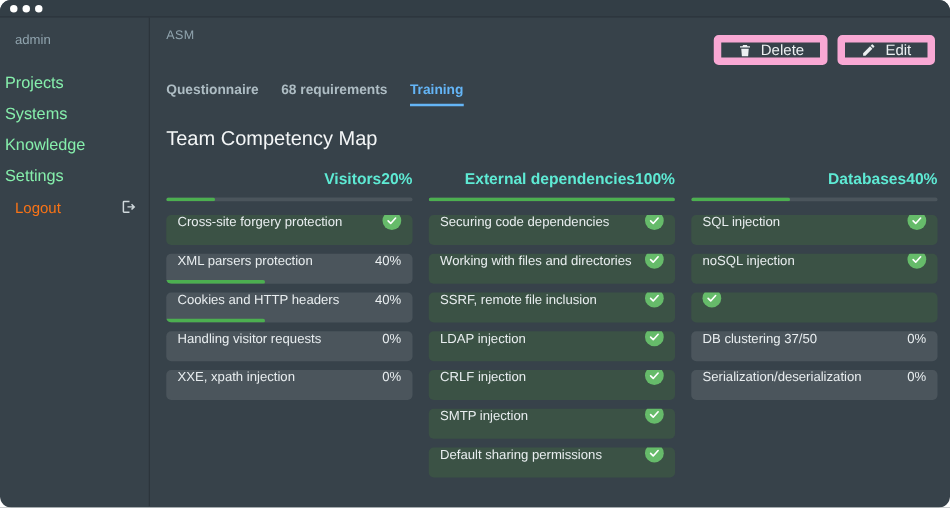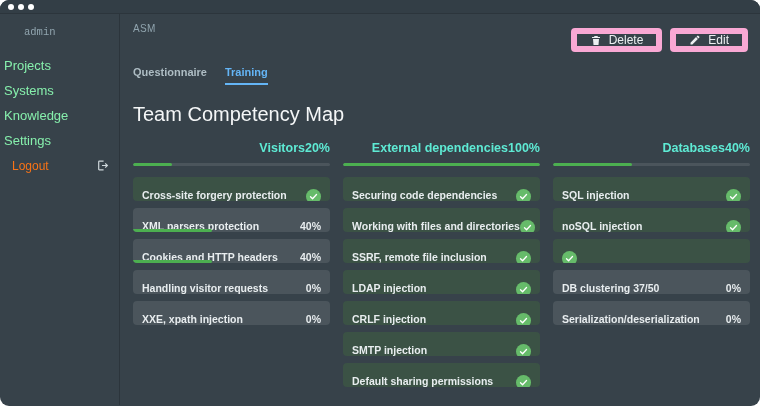--- a/index.html
+++ b/index.html
@@ -4,46 +4,46 @@
 <style>
   * { box-sizing: border-box; }
   html,body { margin:0; padding:0; background:#ffffff; font-family:"Liberation Sans", sans-serif; }
   .window { width:760px; height:406px; background:#37424A; border-radius:9px; overflow:hidden; color:#ECEFF1; position:relative; }
   
   .titlebar { height:14px; background:#333E46; border-bottom:1px solid #2C353C; display:flex; align-items:center; padding-left:8px; gap:4px; }
   .dot { width:6px; height:6px; border-radius:50%; background:#ffffff; }
   
   .layout { display:flex; height:391px; }
   .sidebar { width:120px; flex-shrink:0; border-right:1px solid #2C353C; padding-top:12px; }
-  .sidebar .user { font-size:10.5px; color:#90A4AE; padding:0 24px;font-family:Liberation Mono, monospace; }
+  .sidebar .user { font-size:10.5px; color:#90A4AE; padding:0 12px; }
   .nav { margin-top:15px; }
   .nav-item { font-size:13px; color:#86efac; padding:0 4px; height:25px; line-height:25px; cursor:pointer; }
   .logout-item { display:flex; justify-content:space-between; align-items:center; font-size:12px; color:#f97316; padding:0 10px 0 12px; height:25px; cursor:pointer; }
   .logout-icon svg { display:block; }
   
   .main { flex:1; padding:9px 12px 0 13px; overflow:hidden; }
   .main-header { display:flex; justify-content:space-between; align-items:flex-start; }
   .app-label { font-size:10px; color:#90A4AE; margin-bottom:3px; letter-spacing:0.3px; }
   .page-title { font-size:26px; font-weight:400; color:#F4F6F7; line-height:1.1; }
   .actions { display:flex; gap:8px; margin-top:5px; }
   .btn { display:flex; align-items:center; gap:7px; height:24px; padding:0 13px; border:6px solid #f9a8d4; border-radius:4px; background:transparent; color:#ECEFF1; font-size:12px; font-family:"Liberation Sans", sans-serif; cursor:pointer; }
   .btn svg { display:block; }
   
   .tabs { display:flex; gap:18px; margin-top:14px; }
   .tab { font-size:11px; font-weight:bold; color:#AEBDC4; padding-bottom:5px; cursor:pointer; border-bottom:2px solid transparent; }
   .tab.active { color:#64B5F6; border-bottom-color:#64B5F6; }
   
-  .section-title { font-size:20px; font-weight:400; color:#F4F6F7; margin-top:18px; }
+  .section-title { font-size:16px; font-weight:400; color:#F4F6F7; margin-top:18px; }
   .columns { display:flex; gap:13px; margin-top:15px; }
   .column { width:197px; flex-shrink:0; }
   .col-header { display:flex; justify-content:flex-end; align-items:baseline; font-size:12.5px; font-weight:bold; color:#5eead4; }
   .col-track { margin-top:8px; height:3px; background:#4B555C; border-radius:2px; overflow:hidden; }
   .col-fill { height:100%; background:#4CAF50; border-radius:2px; }
   .col-items { margin-top:11px; display:flex; flex-direction:column; gap:7px; }
-  .row { position:relative; height:22px; background:#4B555C; border-radius:4px; display:flex; align-items:flex-start; justify-content:space-between; padding:12px 9px; overflow:hidden; cursor:pointer;font-weight:bold; }
+  .row { position:relative; height:22px; background:#4B555C; border-radius:4px; display:flex; align-items:flex-end; justify-content:space-between; padding:12px 9px; overflow:hidden; cursor:pointer; }
   .row.done { background:#3B5245; }
   .row-label { font-size:10.5px; color:#E8EDEF; white-space:nowrap; }
   .row-pct { font-size:10.5px; color:#E8EDEF; }
   .check { width:15px; height:15px; border-radius:50%; background:#66BB6A; display:flex; align-items:center; justify-content:center; flex-shrink:0; }
   .bar { position:absolute; bottom:0; left:0; height:3px; background:#4CAF50; border-radius:0 2px 2px 0; }
 </style>
 </head>
 <body>
 
 <div class="window">
@@ -93,20 +93,21 @@
                 <path d="M3 17.25V21h3.75L17.8 9.94l-3.75-3.75L3 17.25zM20.7 7.04a1 1 0 0 0 0-1.41l-2.34-2.34a1 1 0 0 0-1.41 0l-1.83 1.83 3.75 3.75 1.83-1.83z"></path>
               </svg>
             </span>
             <span>Edit</span>
           </button>
         </div>
       </div>
 
       <div class="tabs">
           <div class="tab">Questionnaire</div>
+          <div class="tab">68 requirements</div>
           <div class="tab active">Training</div>
         </div>
 
       <div class="section-title">Team Competency Map</div>
 
       <div class="columns">
           <div class="column">
     <div class="col-header">
       <span class="col-title">Visitors</span>
       <span class="col-pct">20%</span>

